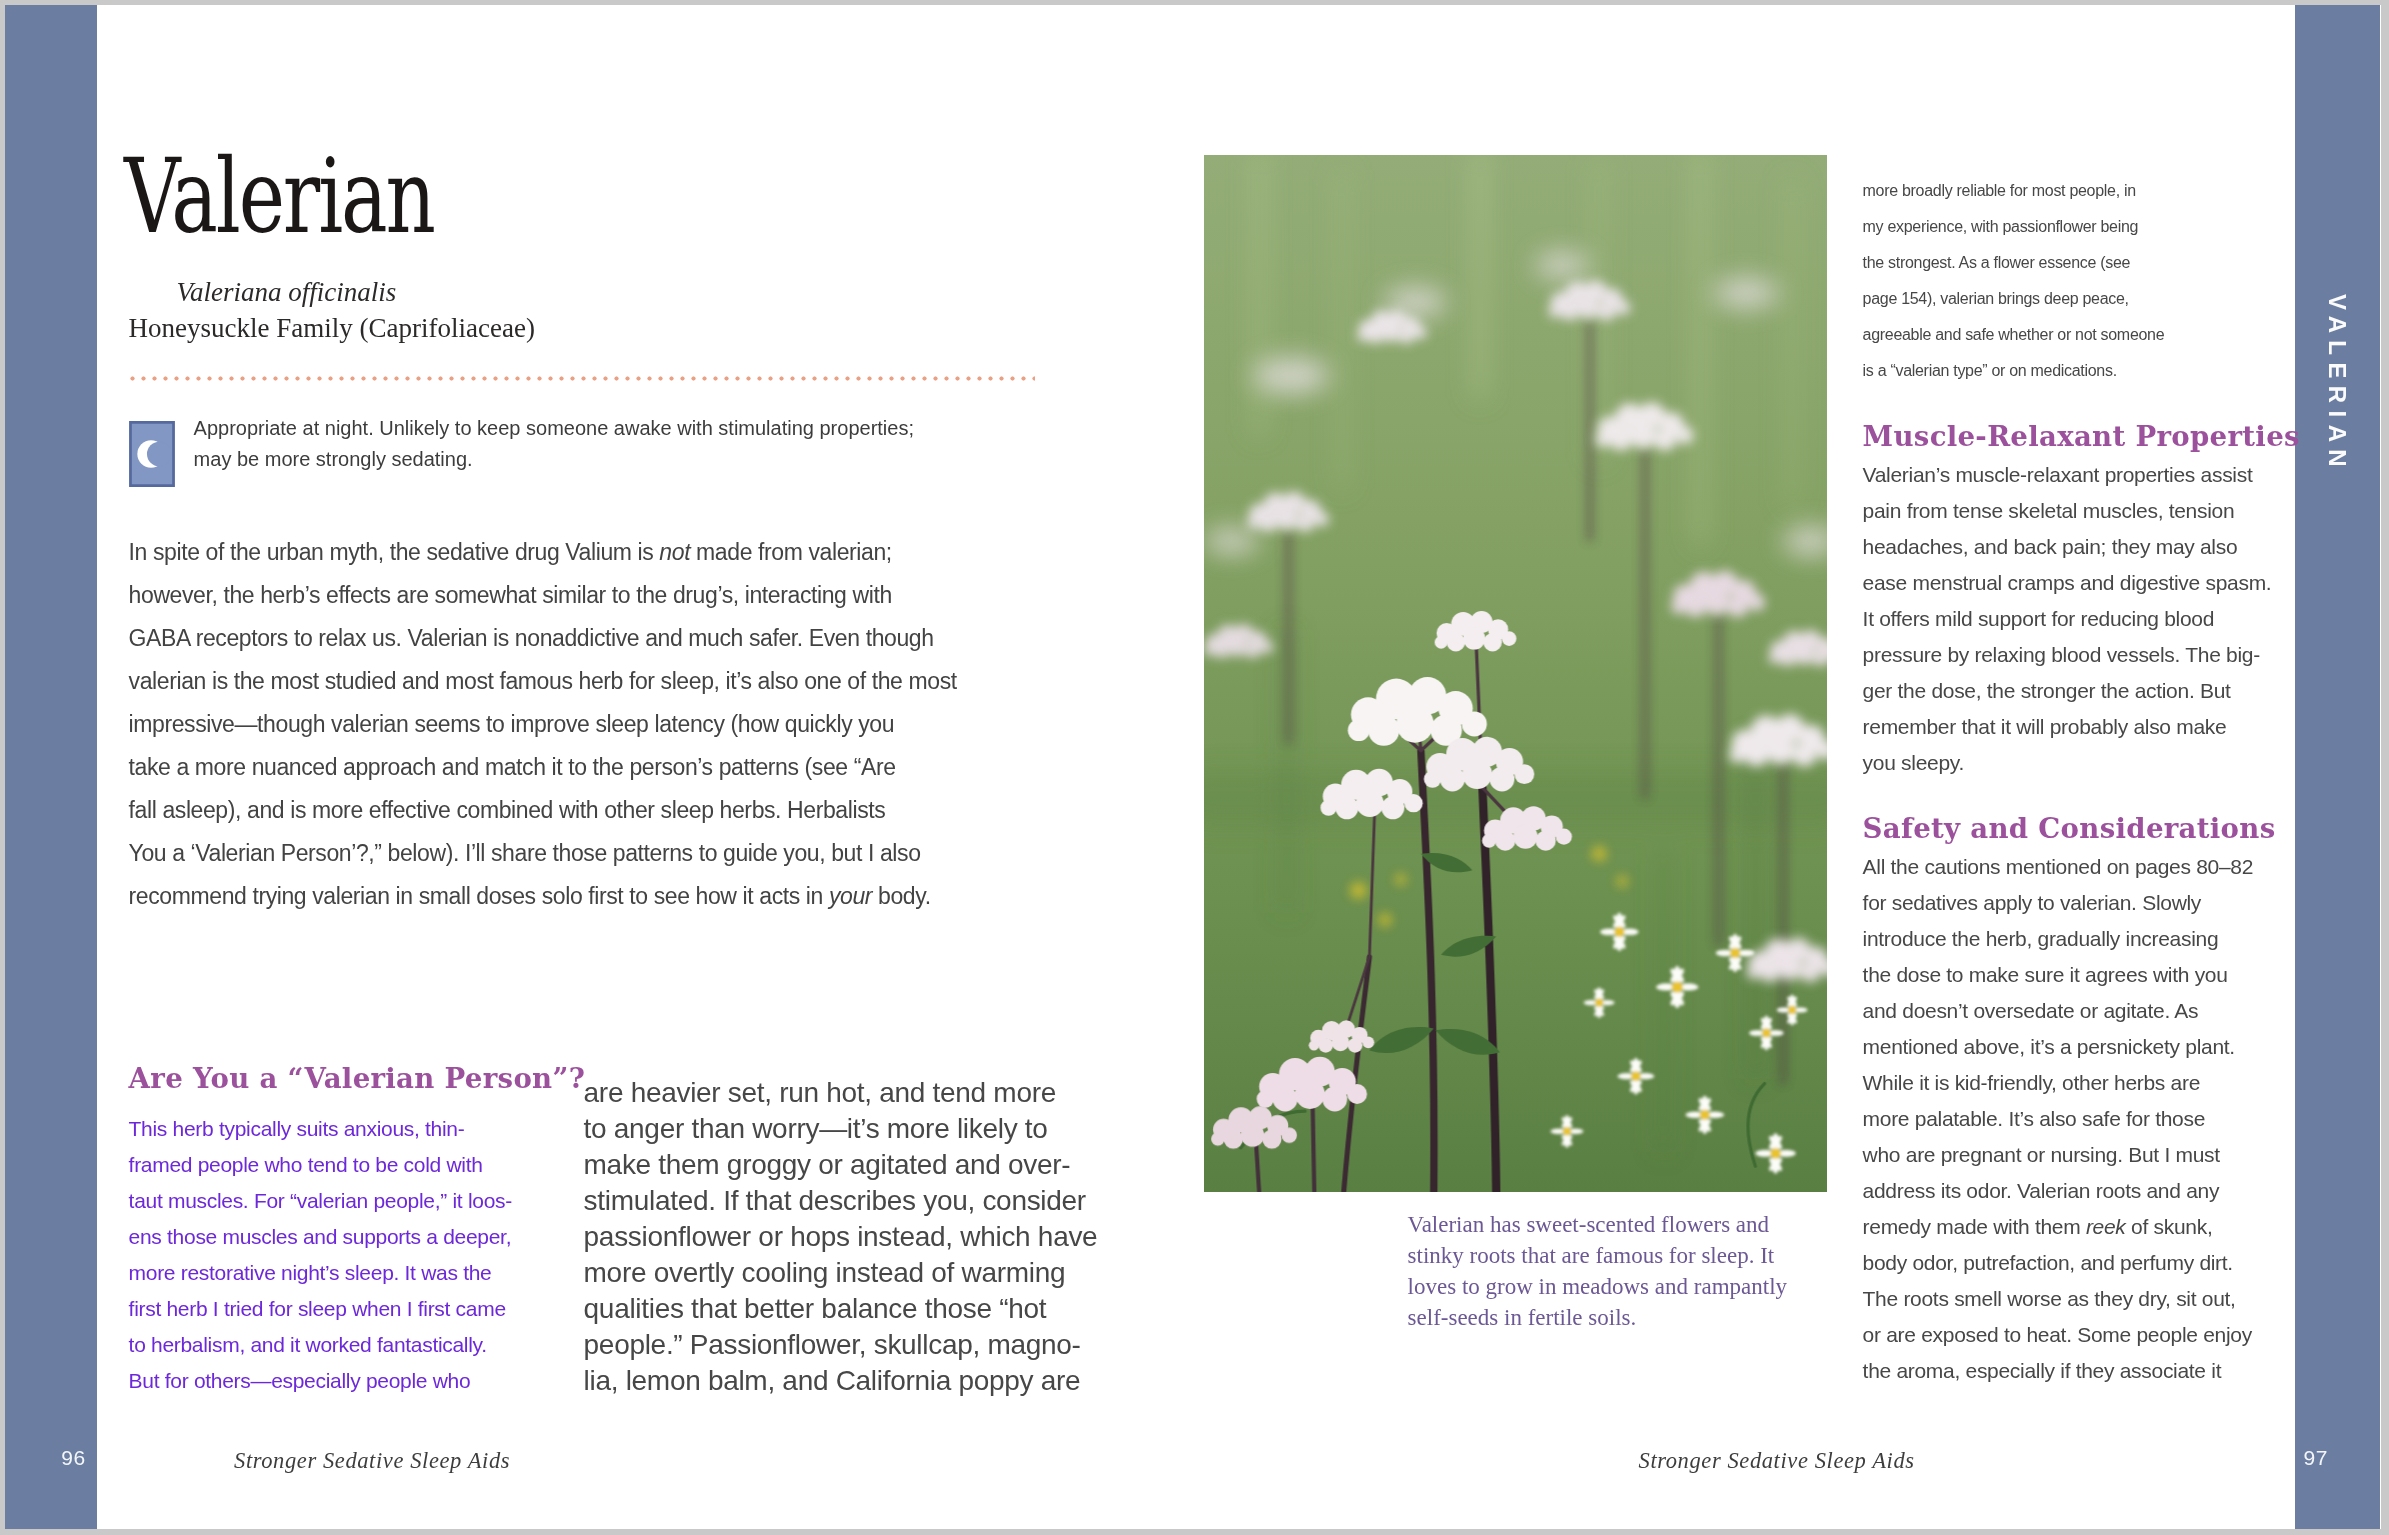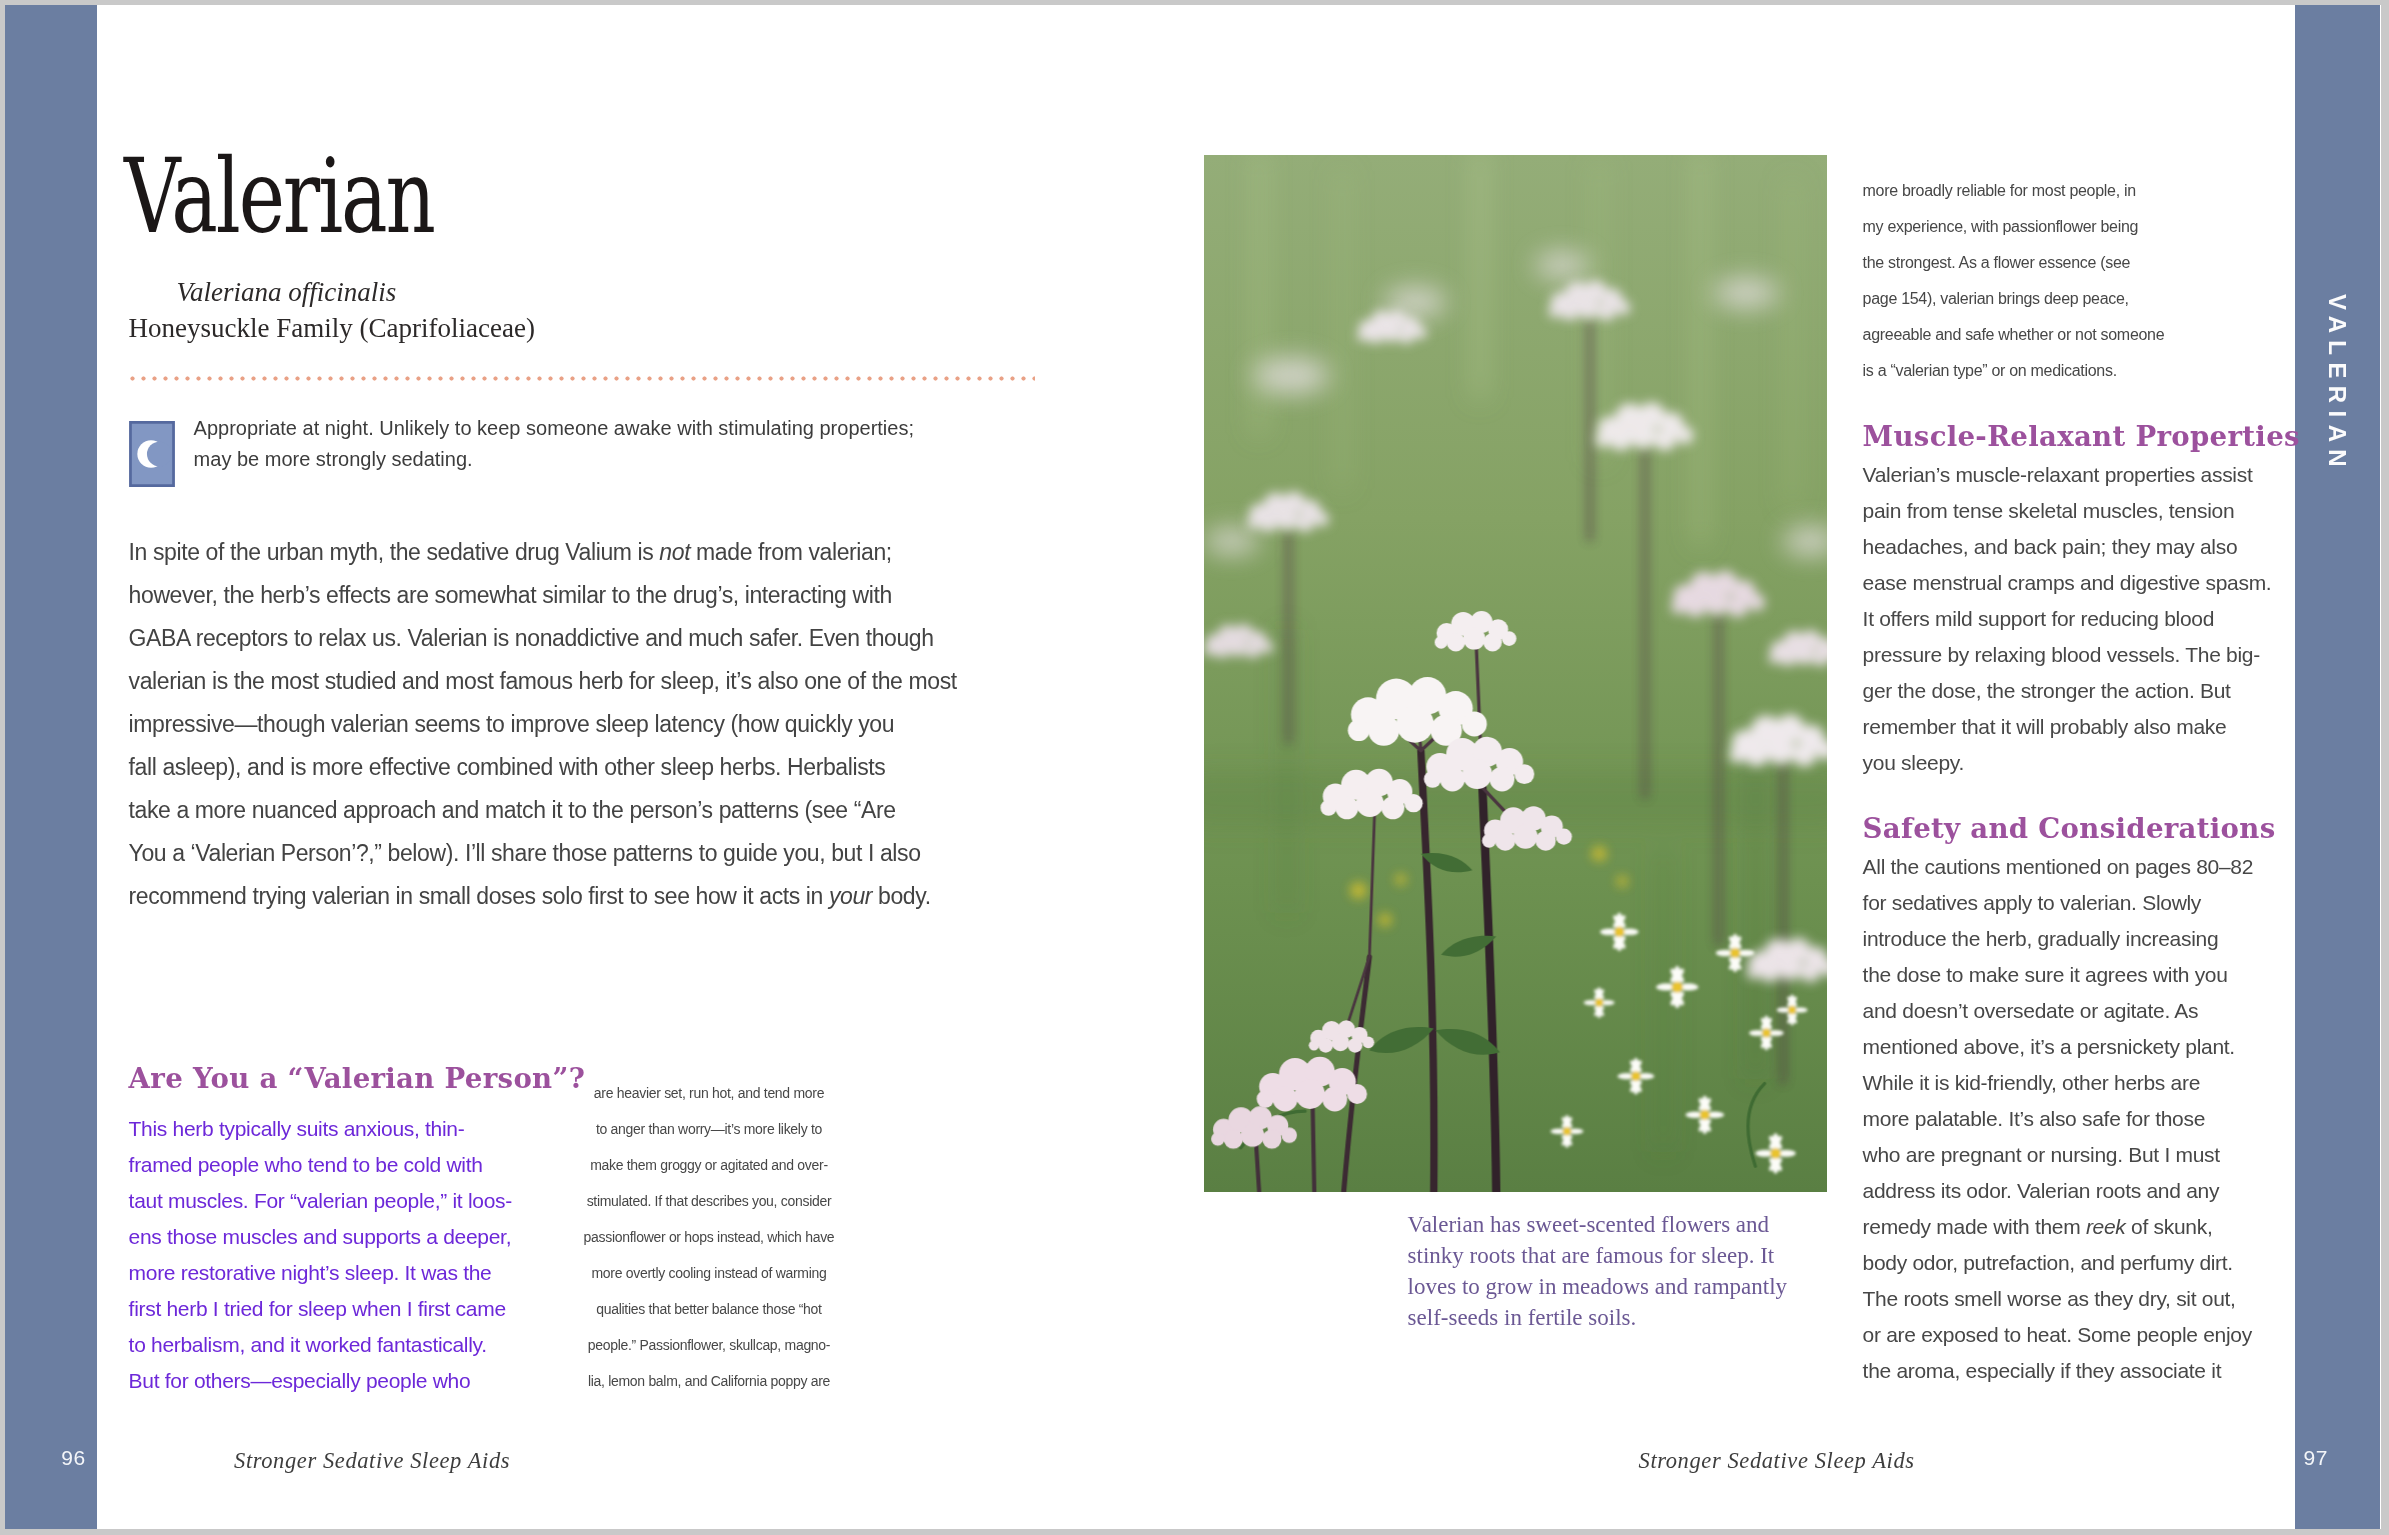--- a/index.html
+++ b/index.html
@@ -18,21 +18,21 @@
   #latin{left:124px;top:272px;font-family:"Liberation Serif",serif;font-style:italic;font-size:27px;color:#2c2929;margin-left:48px;}
   #family{left:124px;top:308px;font-family:"Liberation Serif",serif;font-size:27px;color:#2c2929;}
   #divider{left:122px;top:369px;width:908px;height:9.2px;background-image:radial-gradient(circle 2px at 50% 50%,#e9a186 1.8px,rgba(233,161,134,0) 2.4px);background-size:11px 9.2px;background-repeat:repeat-x;}
   #moonbox{left:124px;top:416px;width:46px;height:66px;}
   #usage-note{left:189px;top:408px;font-size:20px;line-height:31px;color:#3c3c3c;}
   #intro{left:124px;top:526px;font-size:23px;line-height:43px;letter-spacing:-0.4px;color:#434343;}
   .ln{white-space:pre;}
   .sec-head{font-family:"DejaVu Serif",serif;font-weight:bold;color:#9c519d;font-size:27.6px;letter-spacing:0.3px;white-space:pre;}
   #head-person{left:124px;top:1057px;}
   #col1{left:124px;top:1106px;font-size:21px;line-height:36px;letter-spacing:-0.3px;color:#6d28d9;}
-  #col2{left:579px;top:1070px;font-size:14px;line-height:36px;letter-spacing:-0.3px;color:#474747;text-align:center;}
+  #col2{left:579px;top:1070px;font-size:28px;line-height:36px;letter-spacing:-0.3px;color:#474747;}
   .footer{position:absolute;top:1443px;font-family:"Liberation Serif",serif;font-style:italic;font-size:22.5px;color:#3d3d3d;letter-spacing:0.6px;}
   #footer-left{left:124px;width:487px;text-align:center;}
   #footer-right{left:1524px;width:496px;text-align:center;}
   #photo{left:1199px;top:150px;width:623px;height:1037px;}
   #caption{left:1403px;top:1204px;font-family:"Liberation Serif",serif;font-size:23px;line-height:31px;color:#6b5894;}
   #rcol-top{left:1858px;top:168px;font-size:16px;line-height:36px;letter-spacing:-0.3px;color:#474747;}
   #head-muscle{left:1858px;top:415px;}
   #muscle-body{left:1858px;top:452px;font-size:21px;line-height:36px;letter-spacing:-0.3px;color:#474747;}
   #head-safety{left:1858px;top:807px;}
   #safety-body{left:1858px;top:844px;font-size:21px;line-height:36px;letter-spacing:-0.3px;color:#474747;}
@@ -69,22 +69,22 @@
         <div class="ln">Appropriate at night. Unlikely to keep someone awake with stimulating properties;</div>
         <div class="ln">may be more strongly sedating.</div>
       </div>
 
     <div id="intro" class="abs">
         <div class="ln">In spite of the urban myth, the sedative drug Valium is <em>not</em> made from valerian;</div>
         <div class="ln">however, the herb’s effects are somewhat similar to the drug’s, interacting with</div>
         <div class="ln">GABA receptors to relax us. Valerian is nonaddictive and much safer. Even though</div>
         <div class="ln">valerian is the most studied and most famous herb for sleep, it’s also one of the most</div>
         <div class="ln">impressive—though valerian seems to improve sleep latency (how quickly you</div>
+        <div class="ln">take a more nuanced approach and match it to the person’s patterns (see “Are</div>
         <div class="ln">fall asleep), and is more effective combined with other sleep herbs. Herbalists</div>
-        <div class="ln">take a more nuanced approach and match it to the person’s patterns (see “Are</div>
         <div class="ln">You a ‘Valerian Person’?,” below). I’ll share those patterns to guide you, but I also</div>
         <div class="ln">recommend trying valerian in small doses solo first to see how it acts in <em>your</em> body.</div>
       </div>
 
     <div id="head-person" class="abs sec-head">Are You a “Valerian Person”?</div>
     <div id="col1" class="abs">
         <div class="ln">This herb typically suits anxious, thin-</div>
         <div class="ln">framed people who tend to be cold with</div>
         <div class="ln">taut muscles. For “valerian people,” it loos-</div>
         <div class="ln">ens those muscles and supports a deeper,</div>

